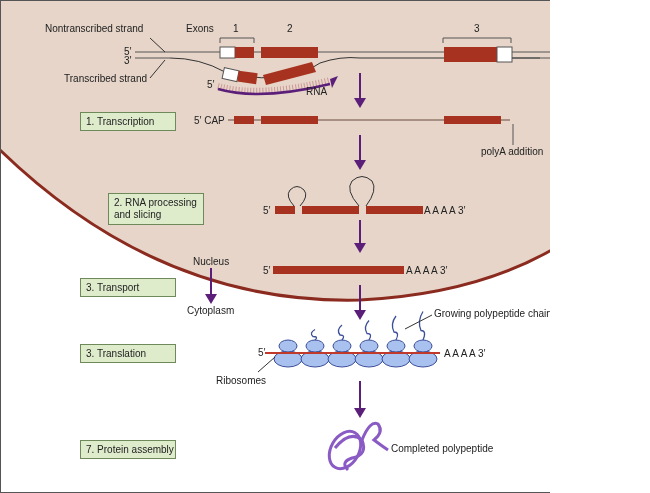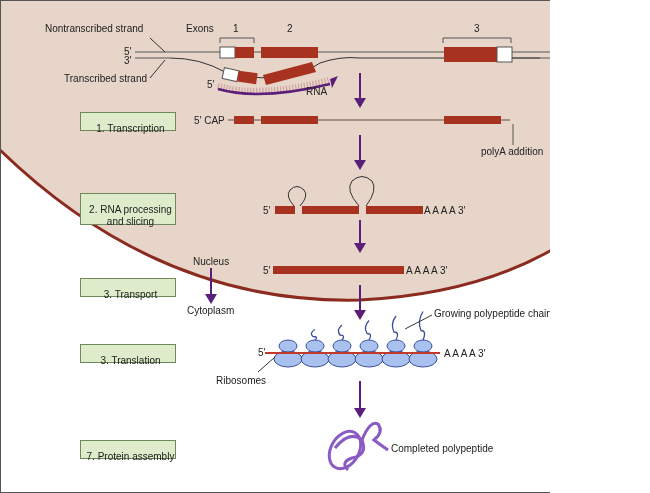--- a/index.html
+++ b/index.html
@@ -1,20 +1,20 @@
 <!DOCTYPE html>
 <html><head>
 <meta charset="utf-8">
 <style>
   html,body{margin:0;padding:0;background:#fff;}
   #stage{position:relative;width:550px;height:493px;overflow:hidden;background:#fff;font-family:"Liberation Sans",sans-serif;}
   svg{position:absolute;left:0;top:0;}
   .t{font-family:"Liberation Sans",sans-serif;font-size:10px;fill:#222;}
-  .step{position:absolute;left:80px;width:96px;height:19px;background:#dfeccc;border:1px solid #6f8a5a;box-sizing:border-box;font-size:10px;color:#222;padding:10px 0 0 5px;line-height:12px;text-align:center;}
-  .step.tall{height:32px;}
+  .step{position:absolute;left:80px;width:96px;height:19px;background:#dfeccc;border:1px solid #6f8a5a;box-sizing:border-box;font-size:10px;color:#222;padding:3px 0 0 5px;line-height:12px;}
+  .step.tall{height:32px;margin-left:28px;}
 </style>
 </head>
 <body>
 
 <div id="stage">
 <svg width="650" height="493" viewBox="0 0 650 493">
 
   <path d="M0,0 H650 V0 L650,160 Q560,290 360,300 Q160,305 0,150 Z" fill="#e6d5c8"></path>
   <path d="M650,160 Q560,290 360,300 Q160,305 0,150" fill="none" stroke="#8b2a1f" stroke-width="3"></path>
   <rect x="0.5" y="0.5" width="649" height="492" fill="none" stroke="#555" stroke-width="1"></rect>

